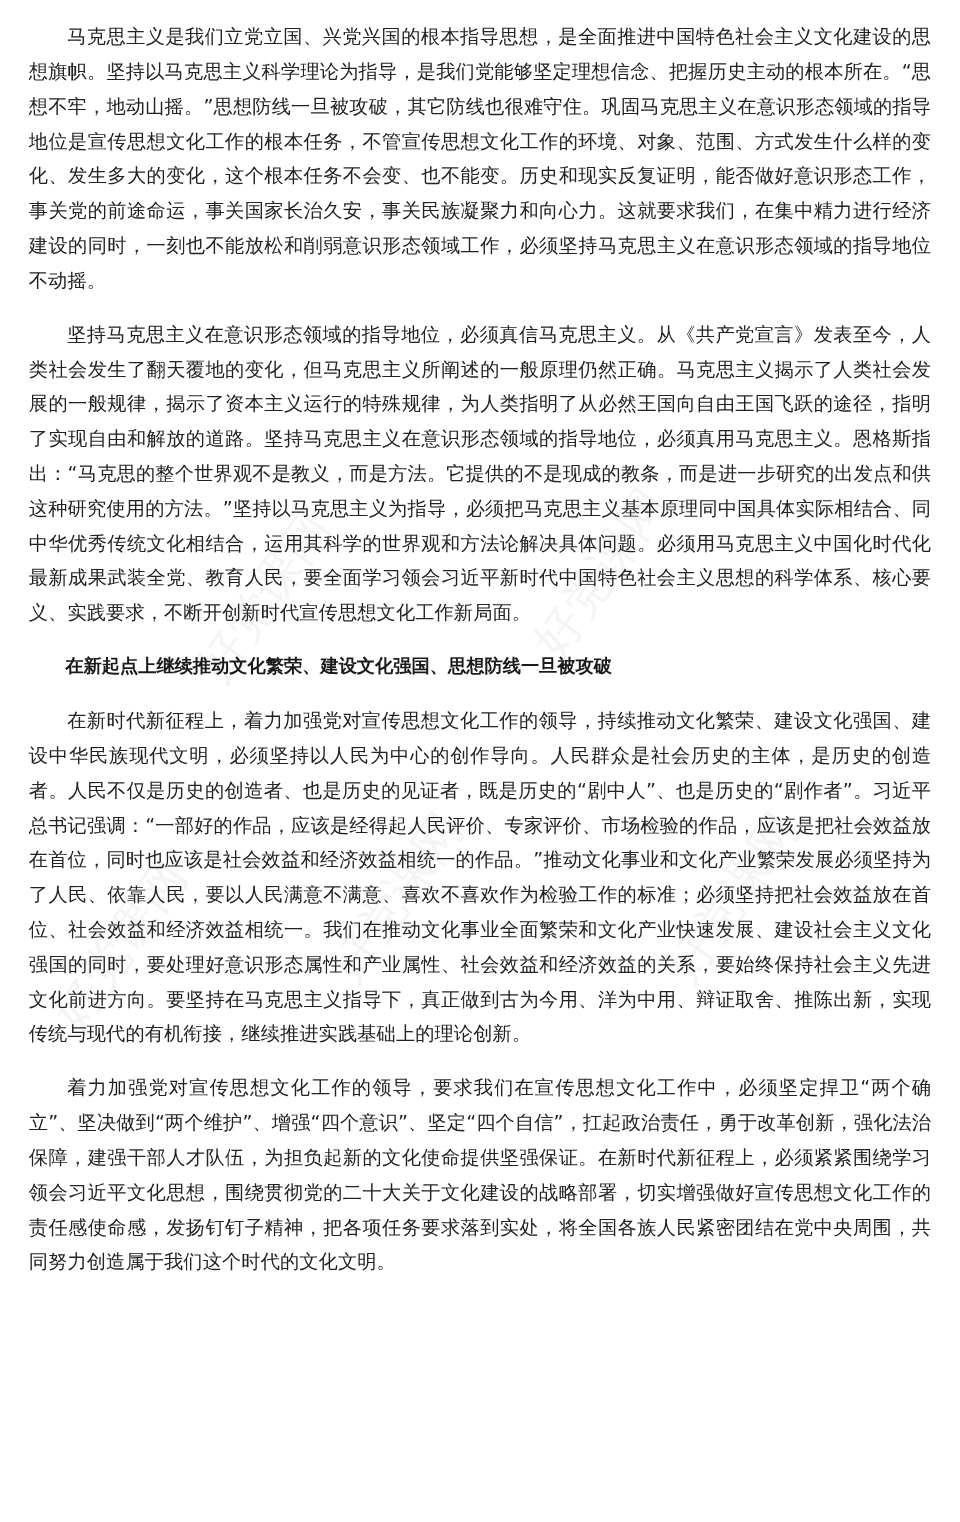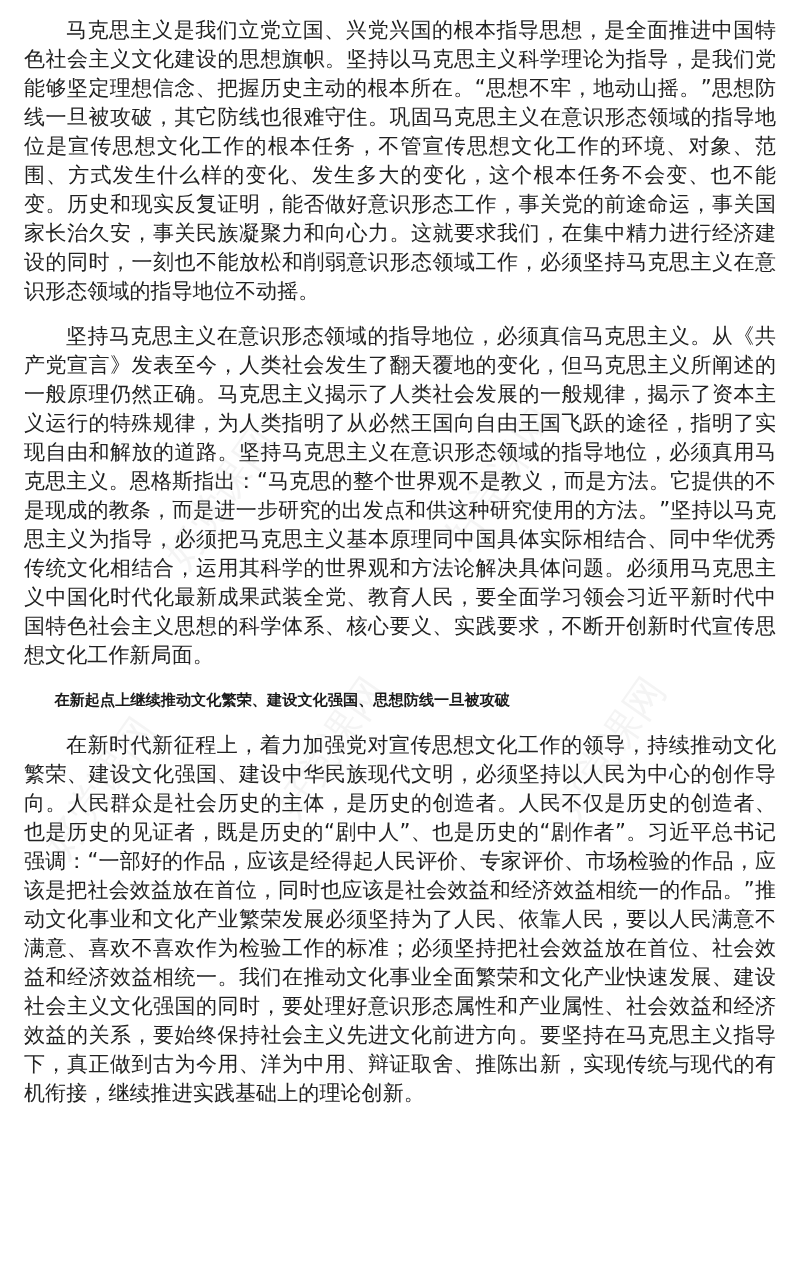--- a/index.html
+++ b/index.html
@@ -1,32 +1,33 @@
 <!DOCTYPE html>
 <html><head>
 <meta charset="utf-8">
 <style>
   html, body { margin: 0; padding: 0; background: #ffffff; }
   body { width: 800px; height: 1268px; position: relative; overflow: hidden;
          font-family: "DejaVu Sans", "Liberation Sans", sans-serif; color: #222222; }
   .doc { position: absolute; left: 24px; top: 16px; width: 752px; }
-  .para { margin: 0 0 16px 0; font-size: 21px; line-height: 29px; text-indent: 2em;
+  .para { margin: 0 0 16px 0; font-size: 16px; line-height: 29px; text-indent: 2em;
           letter-spacing: 0.1px; text-align: justify; }
   .heading { margin: 0 0 16px 0; font-size: 15.2px; line-height: 29px; text-indent: 2em;
              font-weight: bold; color: #1a1a1a; }
   .wm { position: absolute; font-size: 40px; color: rgba(0,0,0,0.045); transform: rotate(-55deg);
         white-space: nowrap; pointer-events: none; font-family: "DejaVu Sans", sans-serif; }
 </style>
 </head>
 <body>
 
 <div class="wm" style="left:140px; top:470px;">好党课网</div>
 <div class="wm" style="left:420px; top:450px;">好党课网</div>
 <div class="wm" style="left:250px; top:720px;">好党课网</div>
 <div class="wm" style="left:530px; top:720px;">好党课网</div>
 <div class="wm" style="left:20px; top:760px;">好党课网</div>
 
 <div class="doc">
   <p class="para">马克思主义是我们立党立国、兴党兴国的根本指导思想，是全面推进中国特色社会主义文化建设的思想旗帜。坚持以马克思主义科学理论为指导，是我们党能够坚定理想信念、把握历史主动的根本所在。“思想不牢，地动山摇。”思想防线一旦被攻破，其它防线也很难守住。巩固马克思主义在意识形态领域的指导地位是宣传思想文化工作的根本任务，不管宣传思想文化工作的环境、对象、范围、方式发生什么样的变化、发生多大的变化，这个根本任务不会变、也不能变。历史和现实反复证明，能否做好意识形态工作，事关党的前途命运，事关国家长治久安，事关民族凝聚力和向心力。这就要求我们，在集中精力进行经济建设的同时，一刻也不能放松和削弱意识形态领域工作，必须坚持马克思主义在意识形态领域的指导地位不动摇。</p>
   <p class="para">坚持马克思主义在意识形态领域的指导地位，必须真信马克思主义。从《共产党宣言》发表至今，人类社会发生了翻天覆地的变化，但马克思主义所阐述的一般原理仍然正确。马克思主义揭示了人类社会发展的一般规律，揭示了资本主义运行的特殊规律，为人类指明了从必然王国向自由王国飞跃的途径，指明了实现自由和解放的道路。坚持马克思主义在意识形态领域的指导地位，必须真用马克思主义。恩格斯指出：“马克思的整个世界观不是教义，而是方法。它提供的不是现成的教条，而是进一步研究的出发点和供这种研究使用的方法。”坚持以马克思主义为指导，必须把马克思主义基本原理同中国具体实际相结合、同中华优秀传统文化相结合，运用其科学的世界观和方法论解决具体问题。必须用马克思主义中国化时代化最新成果武装全党、教育人民，要全面学习领会习近平新时代中国特色社会主义思想的科学体系、核心要义、实践要求，不断开创新时代宣传思想文化工作新局面。</p>
   <p class="heading">在新起点上继续推动文化繁荣、建设文化强国、思想防线一旦被攻破</p>
   <p class="para">在新时代新征程上，着力加强党对宣传思想文化工作的领导，持续推动文化繁荣、建设文化强国、建设中华民族现代文明，必须坚持以人民为中心的创作导向。人民群众是社会历史的主体，是历史的创造者。人民不仅是历史的创造者、也是历史的见证者，既是历史的“剧中人”、也是历史的“剧作者”。习近平总书记强调：“一部好的作品，应该是经得起人民评价、专家评价、市场检验的作品，应该是把社会效益放在首位，同时也应该是社会效益和经济效益相统一的作品。”推动文化事业和文化产业繁荣发展必须坚持为了人民、依靠人民，要以人民满意不满意、喜欢不喜欢作为检验工作的标准；必须坚持把社会效益放在首位、社会效益和经济效益相统一。我们在推动文化事业全面繁荣和文化产业快速发展、建设社会主义文化强国的同时，要处理好意识形态属性和产业属性、社会效益和经济效益的关系，要始终保持社会主义先进文化前进方向。要坚持在马克思主义指导下，真正做到古为今用、洋为中用、辩证取舍、推陈出新，实现传统与现代的有机衔接，继续推进实践基础上的理论创新。</p>
+  <p class="para">着力加强党对宣传思想文化工作的领导，要求我们在宣传思想文化工作中，必须坚定捍卫“两个确立”、坚决做到“两个维护”、增强“四个意识”、坚定“四个自信”，扛起政治责任，勇于改革创新，强化法治保障，建强干部人才队伍，为担负起新的文化使命提供坚强保证。在新时代新征程上，必须紧紧围绕学习领会习近平文化思想，围绕贯彻党的二十大关于文化建设的战略部署，切实增强做好宣传思想文化工作的责任感使命感，发扬钉钉子精神，把各项任务要求落到实处，将全国各族人民紧密团结在党中央周围，共同努力创造属于我们这个时代的文化文明。</p>
 </div>
 
 </body></html>

